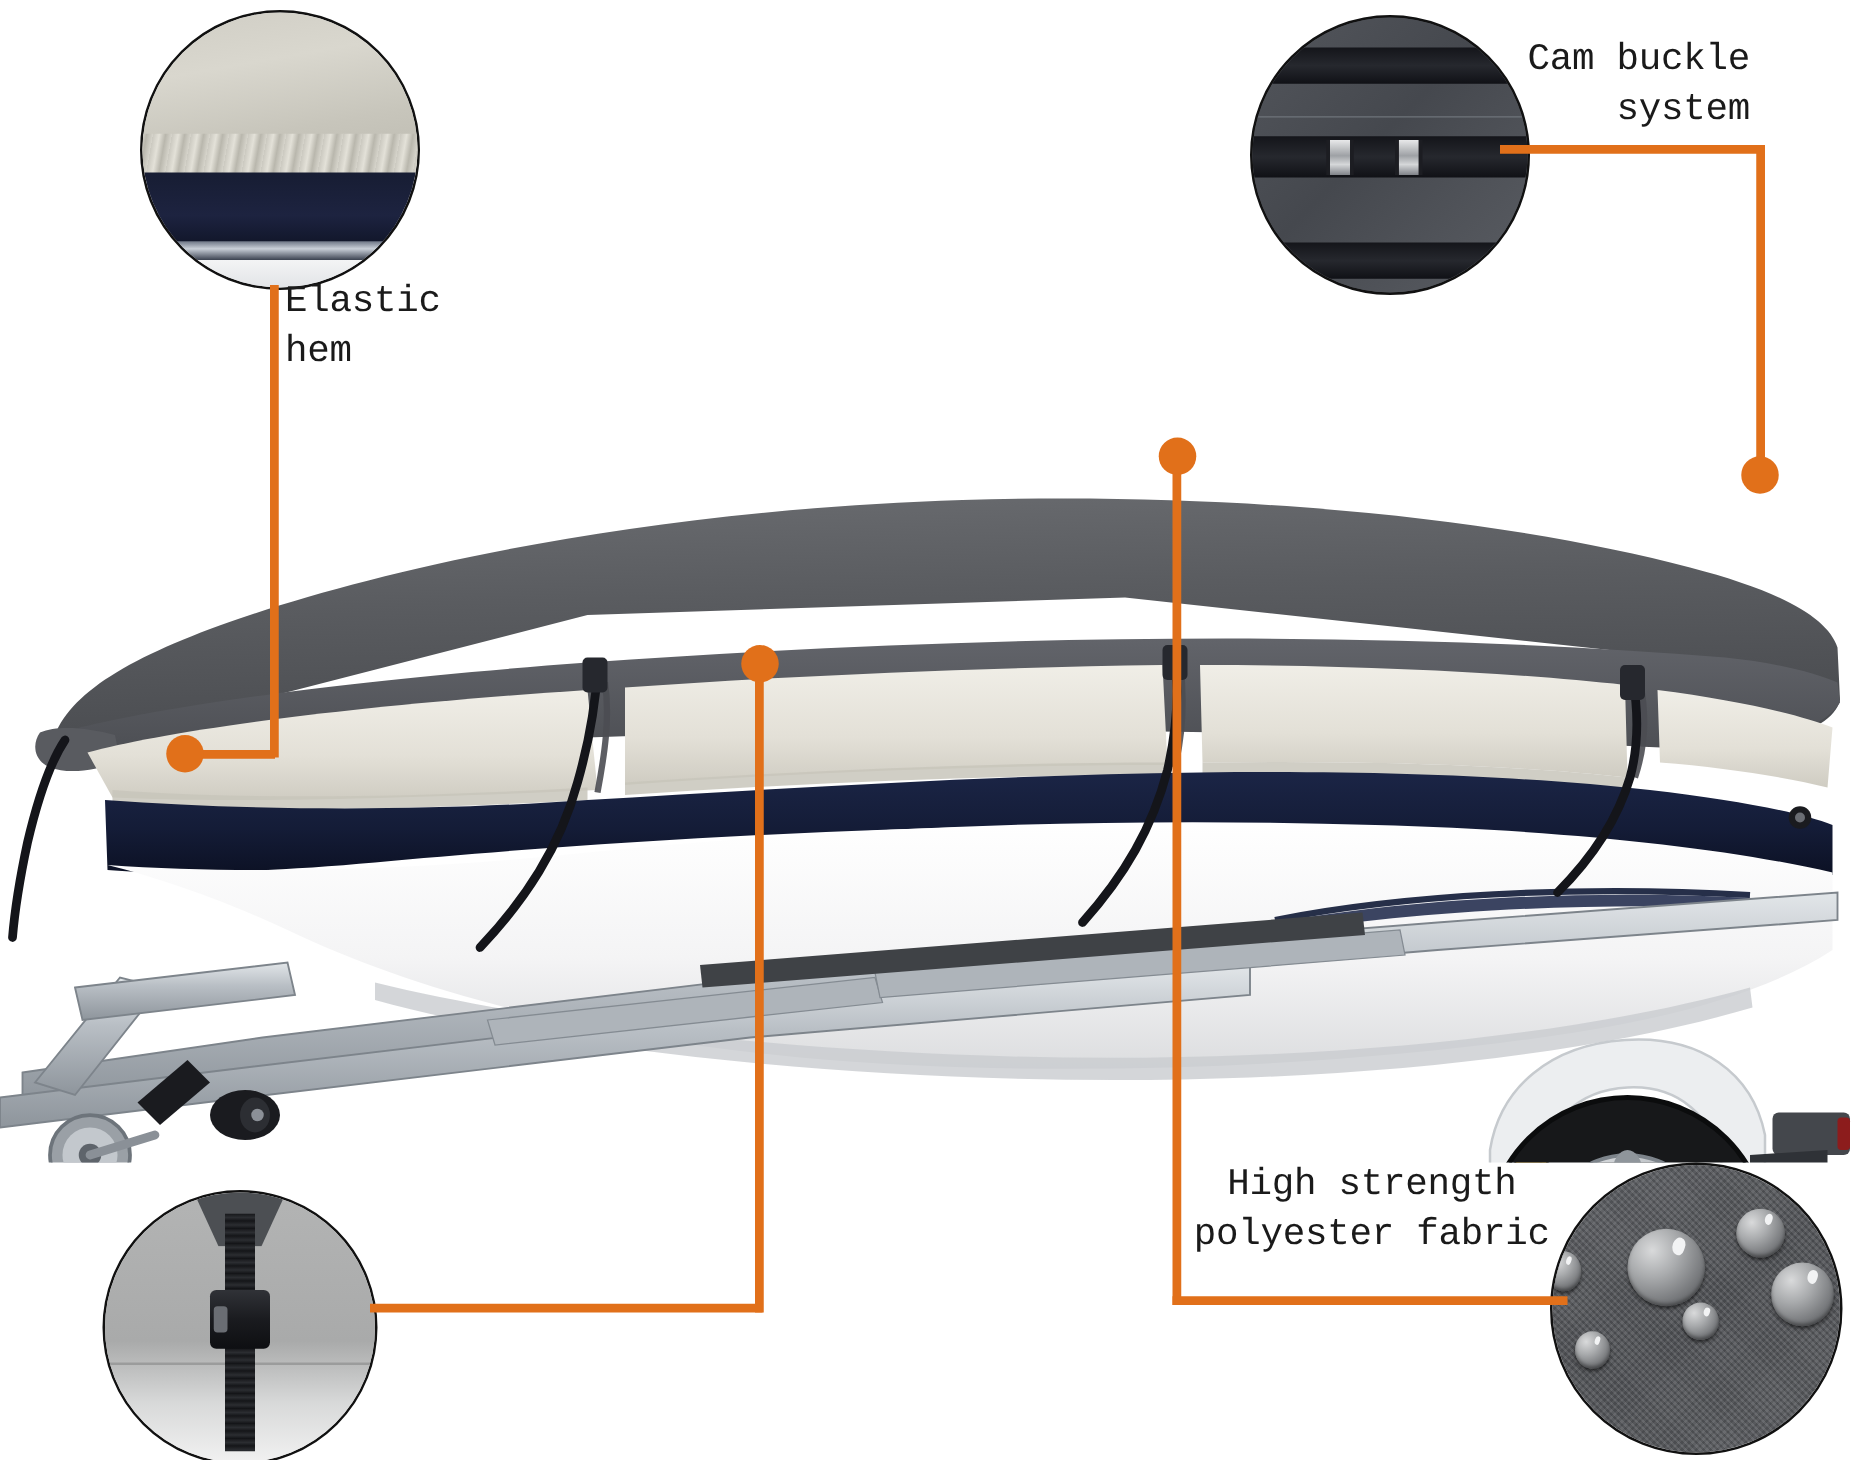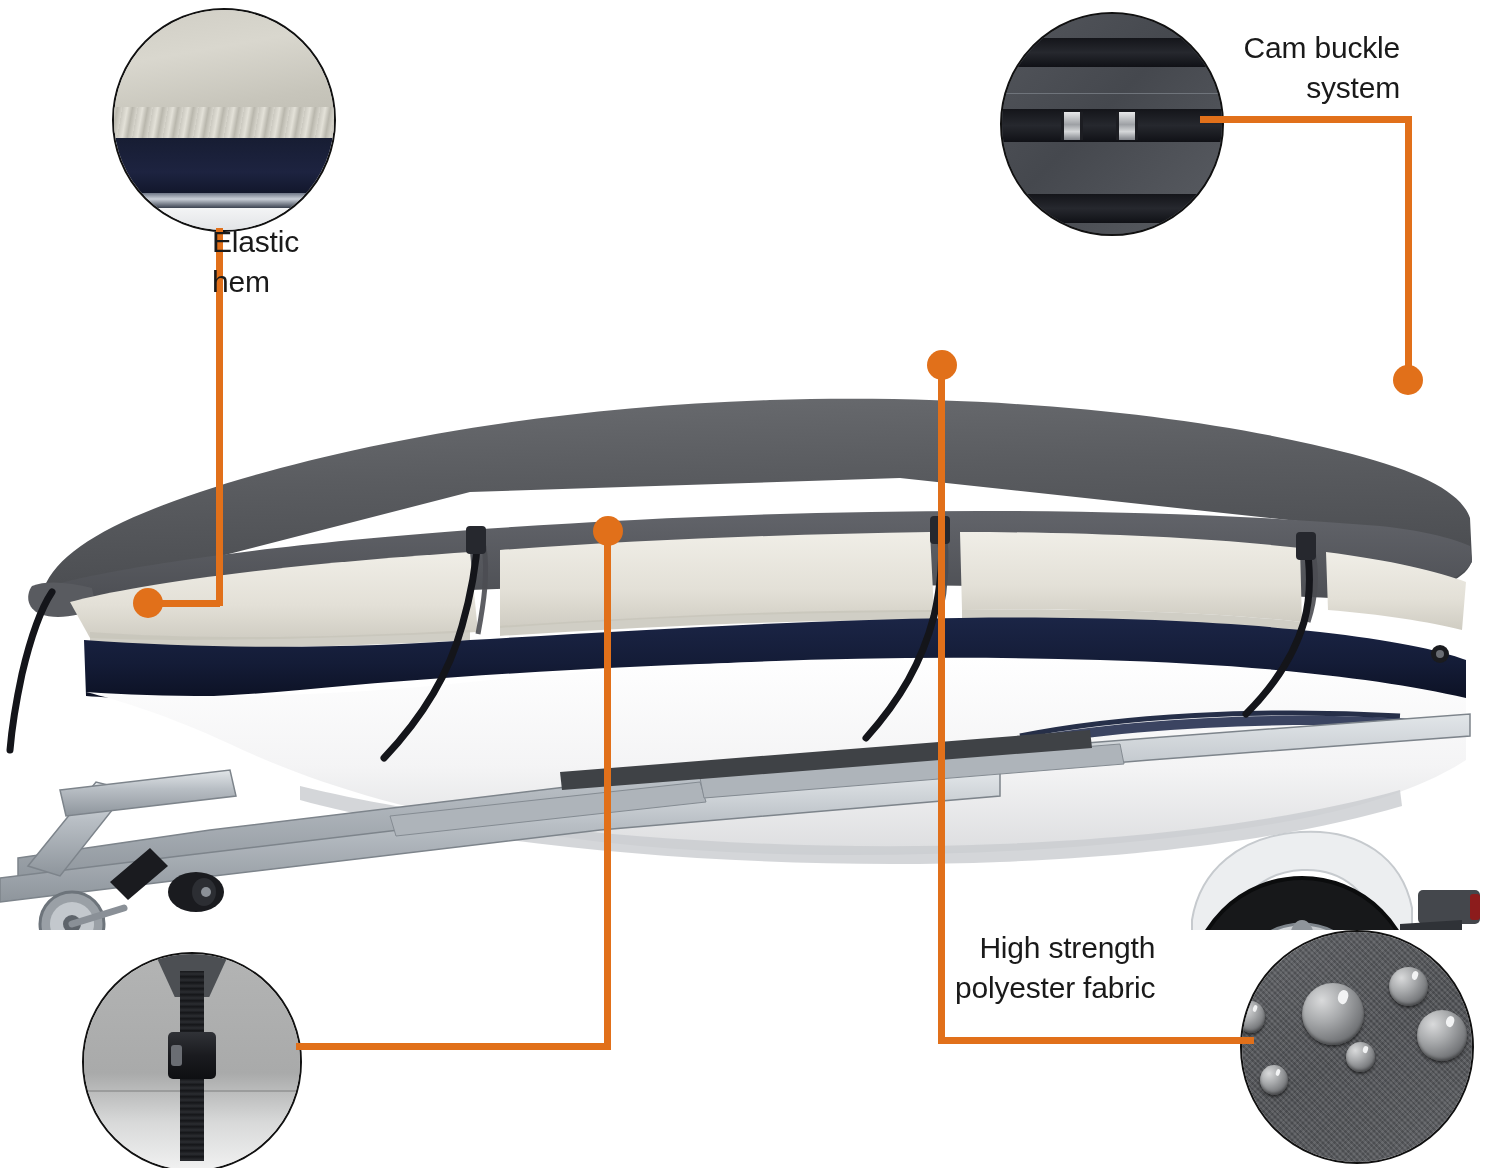--- a/index.html
+++ b/index.html
@@ -7,31 +7,31 @@
     width:1500px;height:1168px;
     background:#ffffff;
     font-family:"DejaVu Sans", sans-serif;
     overflow:hidden;
   }
   #stage{position:relative;width:1500px;height:1168px;background:#fff;overflow:hidden;}
 
   
   .callout-text{
     position:absolute;
-    font-family:Liberation Sans, sans-serif;
+    font-family:Liberation Mono, monospace;
     font-size:30px;
     line-height:40px;
     color:#1a1a1a;
     white-space:pre-line;
     letter-spacing:-0.2px;
   }
-  #txt-elastic{left:212px;top:222px;text-align:left;}
+  #txt-elastic{left:228px;top:222px;text-align:left;}
   #txt-cam{right:100px;top:28px;text-align:right;}
   #txt-integrated{left:318px;top:975px;text-align:left;}
-  #txt-poly{left:955px;top:928px;text-align:right;}
+  #txt-poly{left:955px;top:928px;text-align:center;}
 
   
   .ln{position:absolute;background:#E1701A;}
   .dot{position:absolute;width:30px;height:30px;border-radius:50%;background:#E1701A;}
 
   
   .zoomcircle{
     position:absolute;border-radius:50%;
     border:2px solid #111;
     overflow:hidden;

